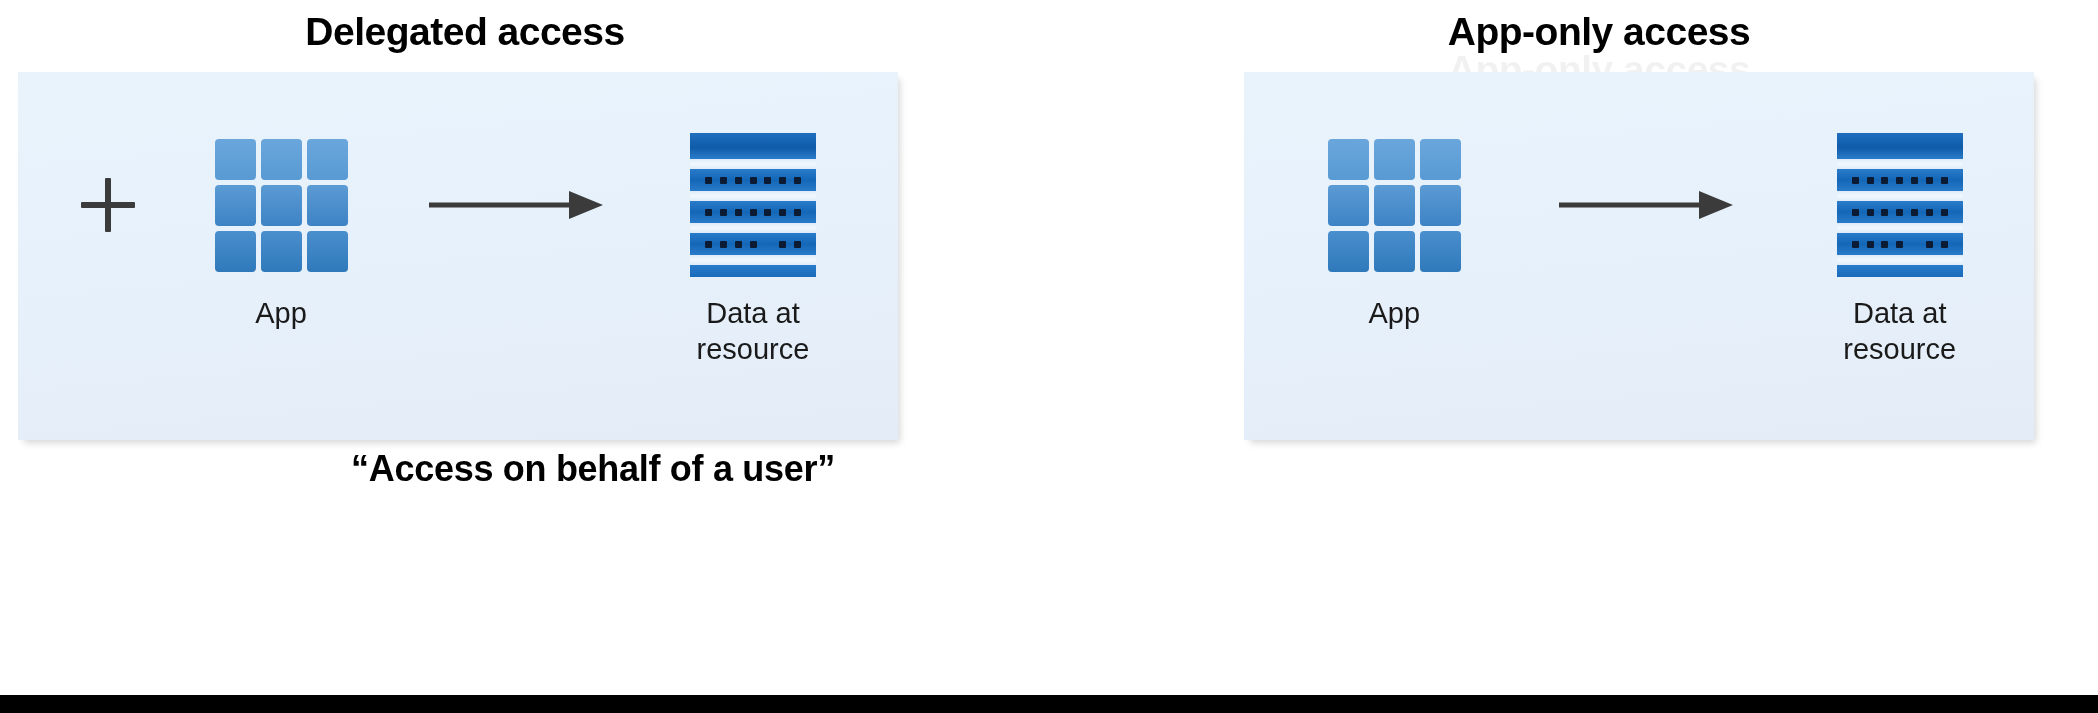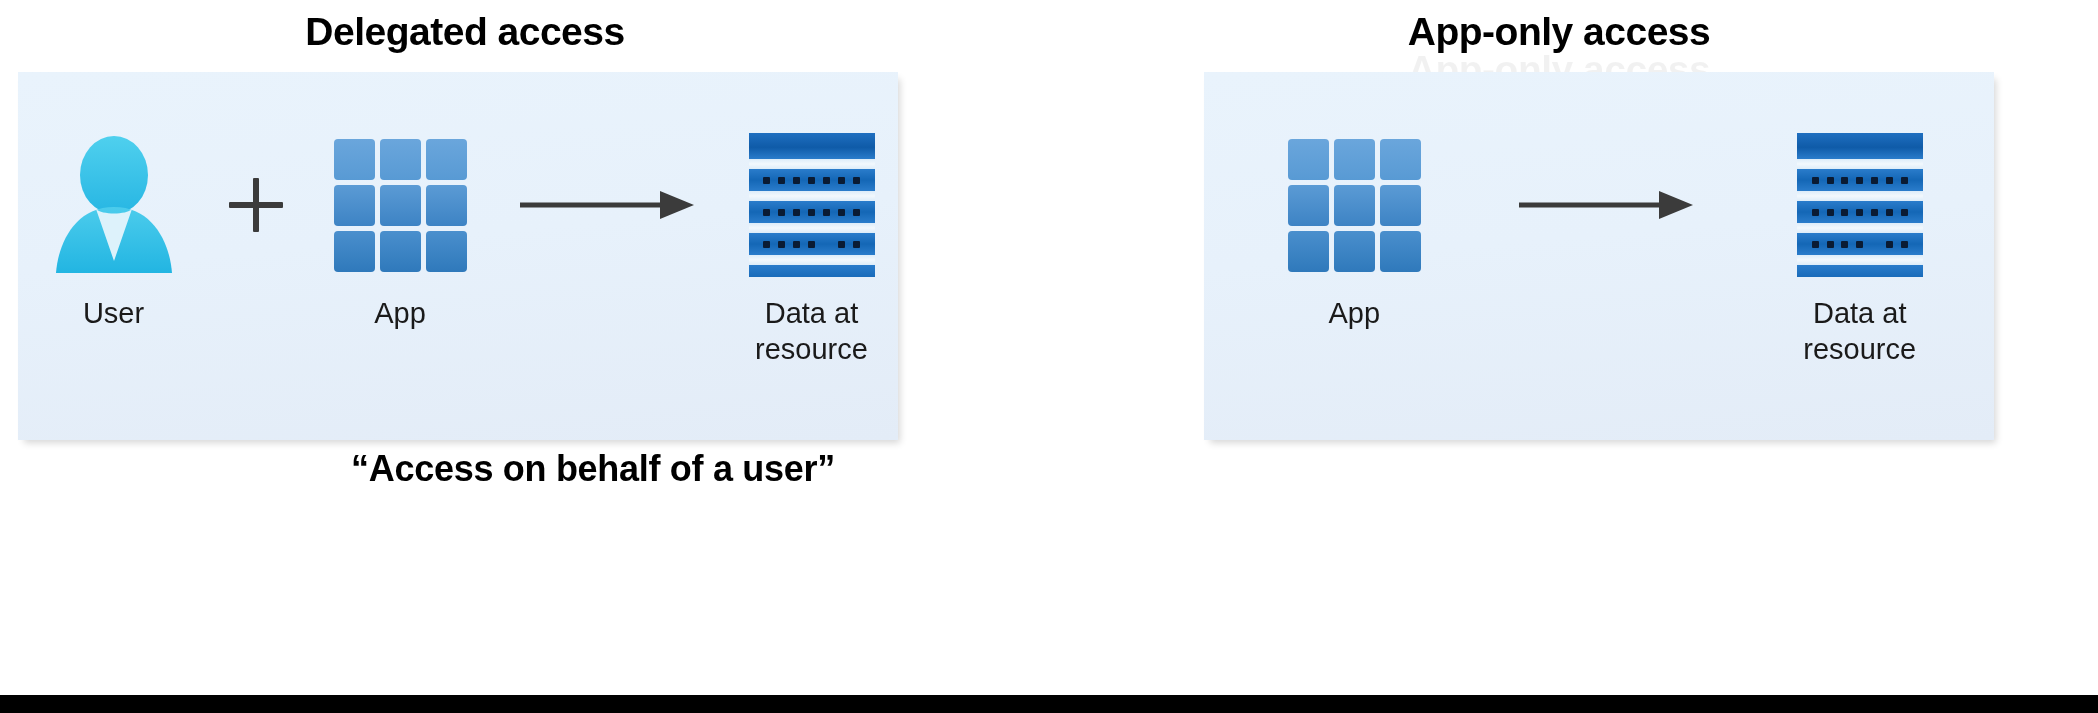--- a/index.html
+++ b/index.html
@@ -19,21 +19,21 @@
     background: #ffffff;
   }
 
   
   .column {
     position: absolute;
     top: 0;
     height: 684px;
   }
   .column.left  { left: 18px;   width: 1190px; }
-  .column.right { left: 1204px; width: 790px;  }
+  .column.right { left: 1244px; width: 790px;  }
 
   
   .panel-heading {
     position: absolute;
     top: 10px;
     left: 0;
     width: 100%;
     text-align: center;
     font-family: "Liberation Sans", sans-serif;
     font-weight: bold;
@@ -229,40 +229,20 @@
 
 <div id="stage">
 
   <div class="column left">
 
     <div class="panel-heading">Delegated access</div>
 
     <div class="panel">
       <div class="icon-row">
 
-        <div class="node">
-          <div class="art">
-            <svg class="user-icon" viewBox="0 0 128 144">
-              <defs>
-                <linearGradient id="uhead" x1="0" y1="0" x2="0" y2="1">
-                  <stop offset="0%" stop-color="#4fd0ee"></stop>
-                  <stop offset="100%" stop-color="#27b6e3"></stop>
-                </linearGradient>
-                <linearGradient id="ubody" x1="0" y1="0" x2="0" y2="1">
-                  <stop offset="0%" stop-color="#4cccec"></stop>
-                  <stop offset="100%" stop-color="#22b5e2"></stop>
-                </linearGradient>
-              </defs>
-              <ellipse cx="64" cy="42" rx="34" ry="39" fill="url(#uhead)"></ellipse>
-              <path d="M64 74 C 24 74 8 112 6 140 L122 140 C120 112 104 74 64 74 Z" fill="url(#ubody)"></path>
-              <path d="M46 76 L64 128 L82 76 C76 82 52 82 46 76 Z" fill="#ddf2fb"></path>
-            </svg>
-          </div>
-          <div class="caption">User</div>
-        </div>
 
         <div class="plus-wrap">
           <div class="plus"></div>
         </div>
 
         <div class="node">
           <div class="art">
             <div class="app-grid">
               <div class="cell r1"></div>
               <div class="cell r1"></div>

